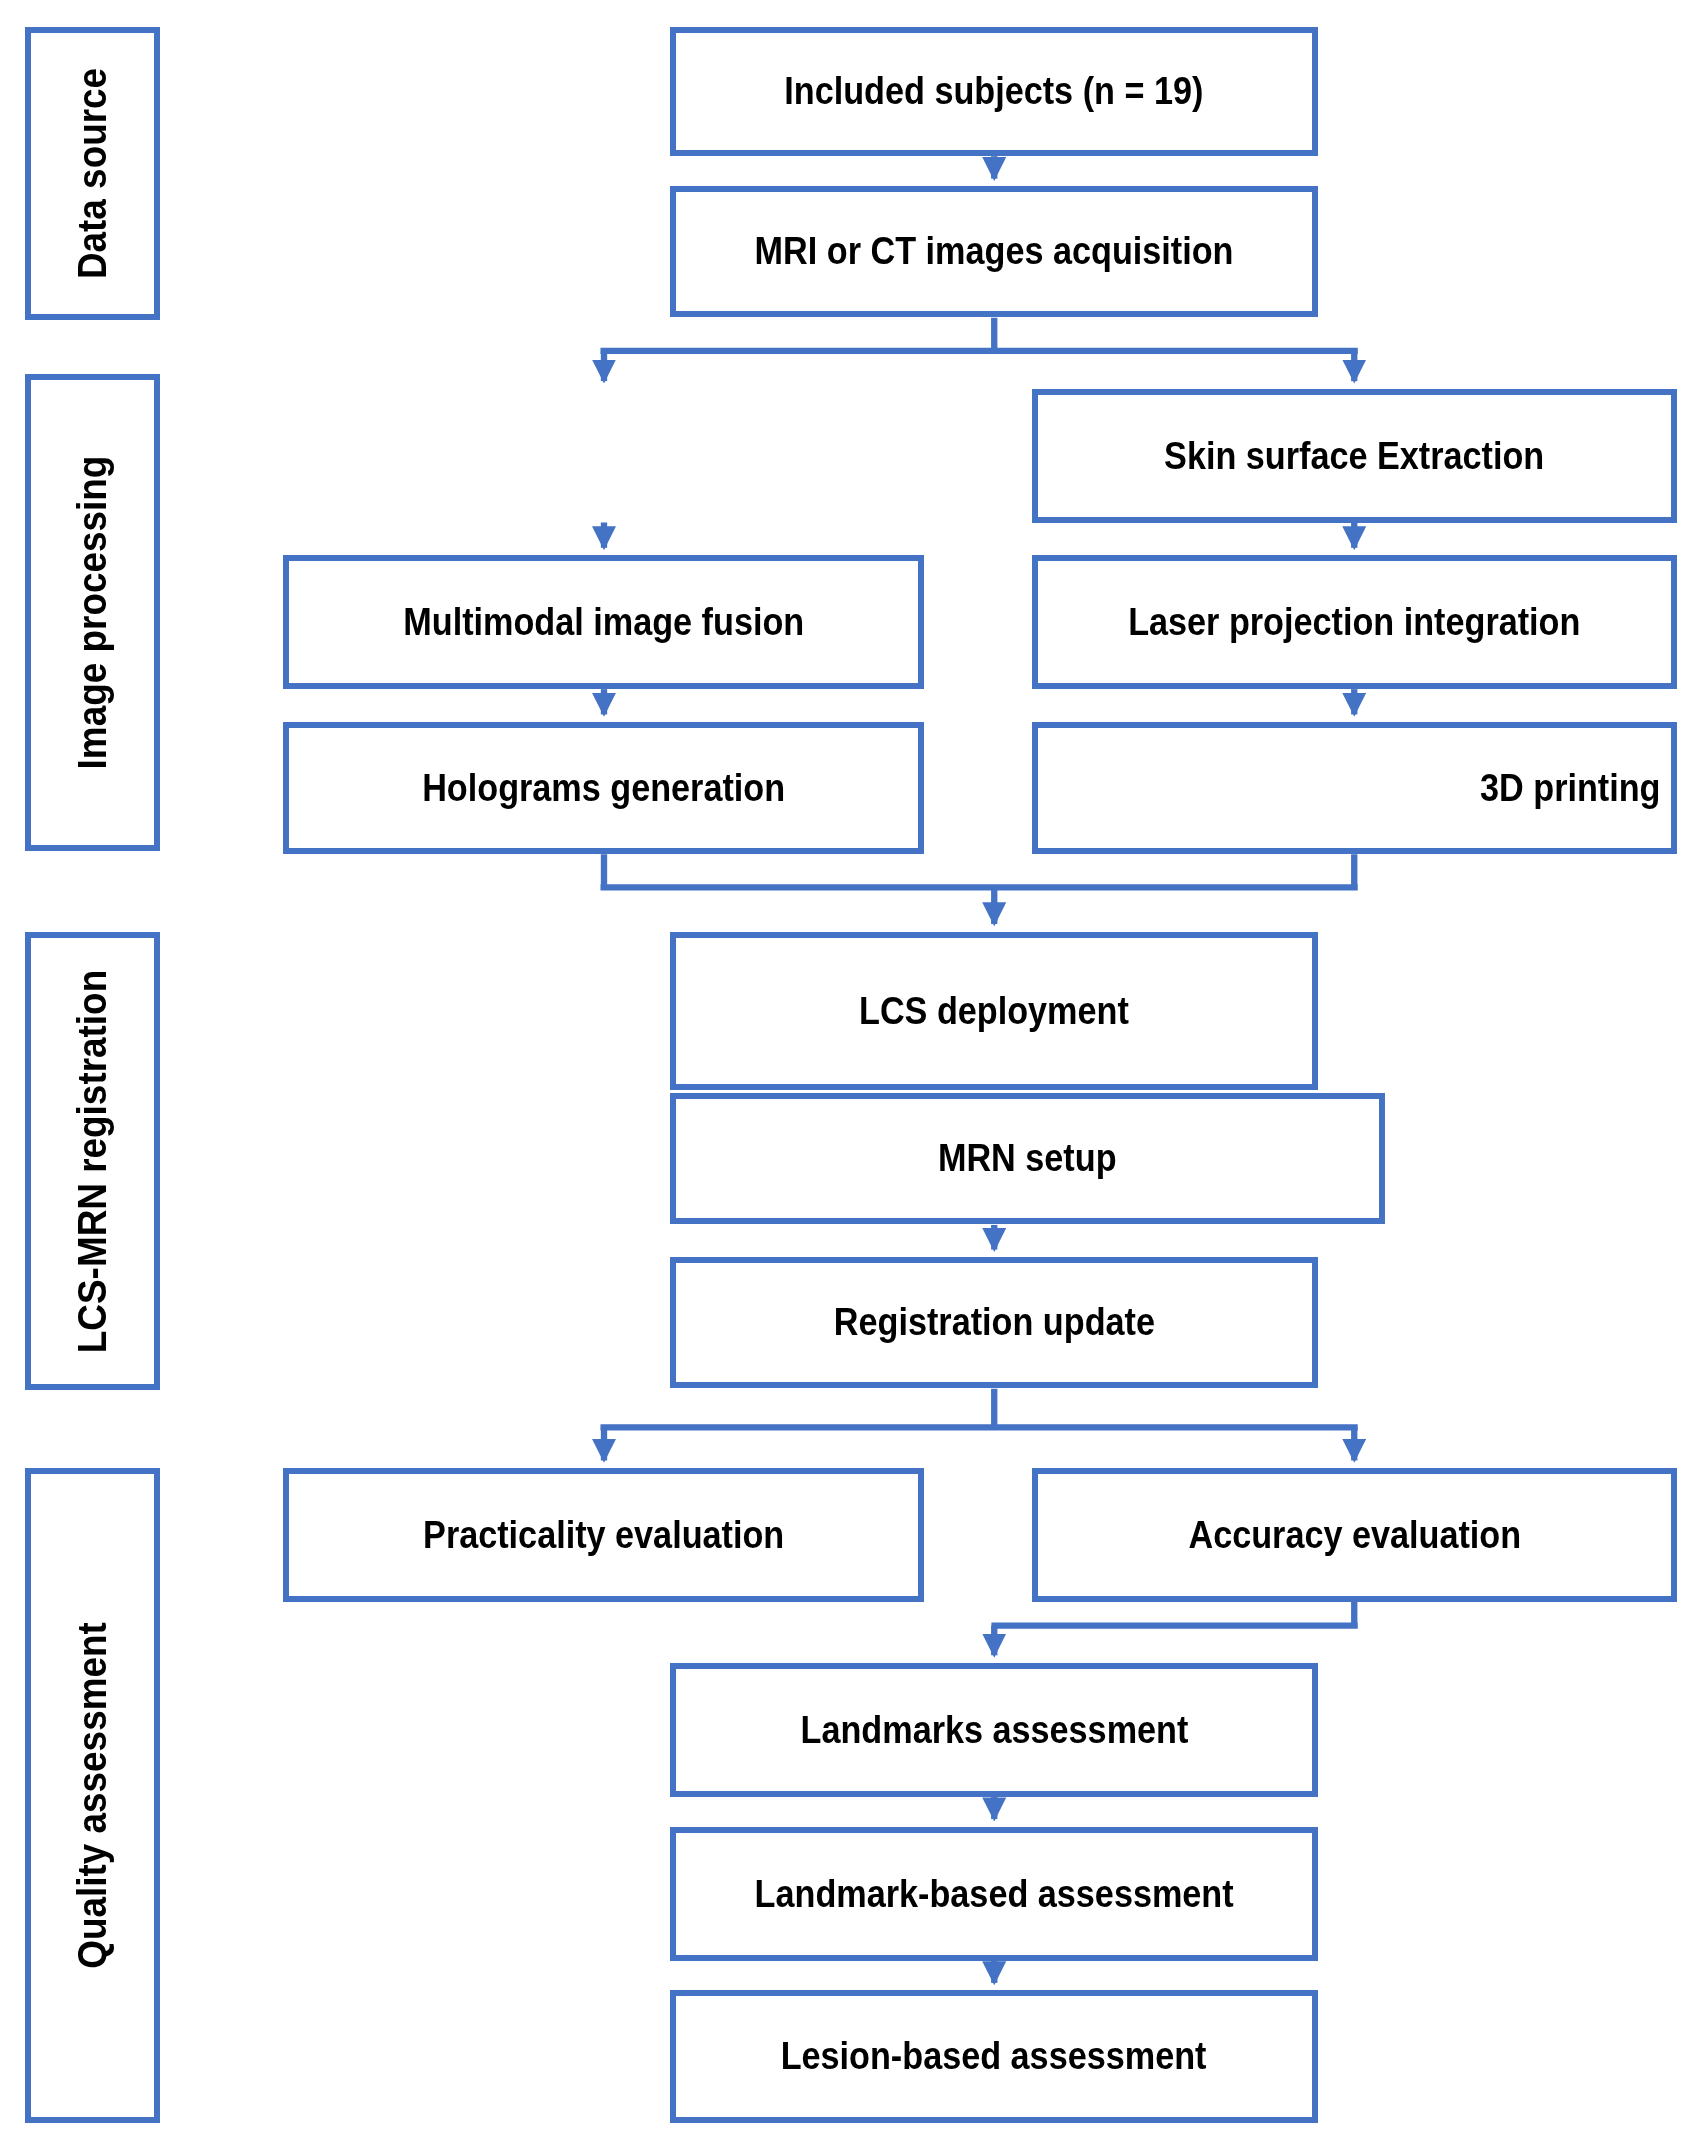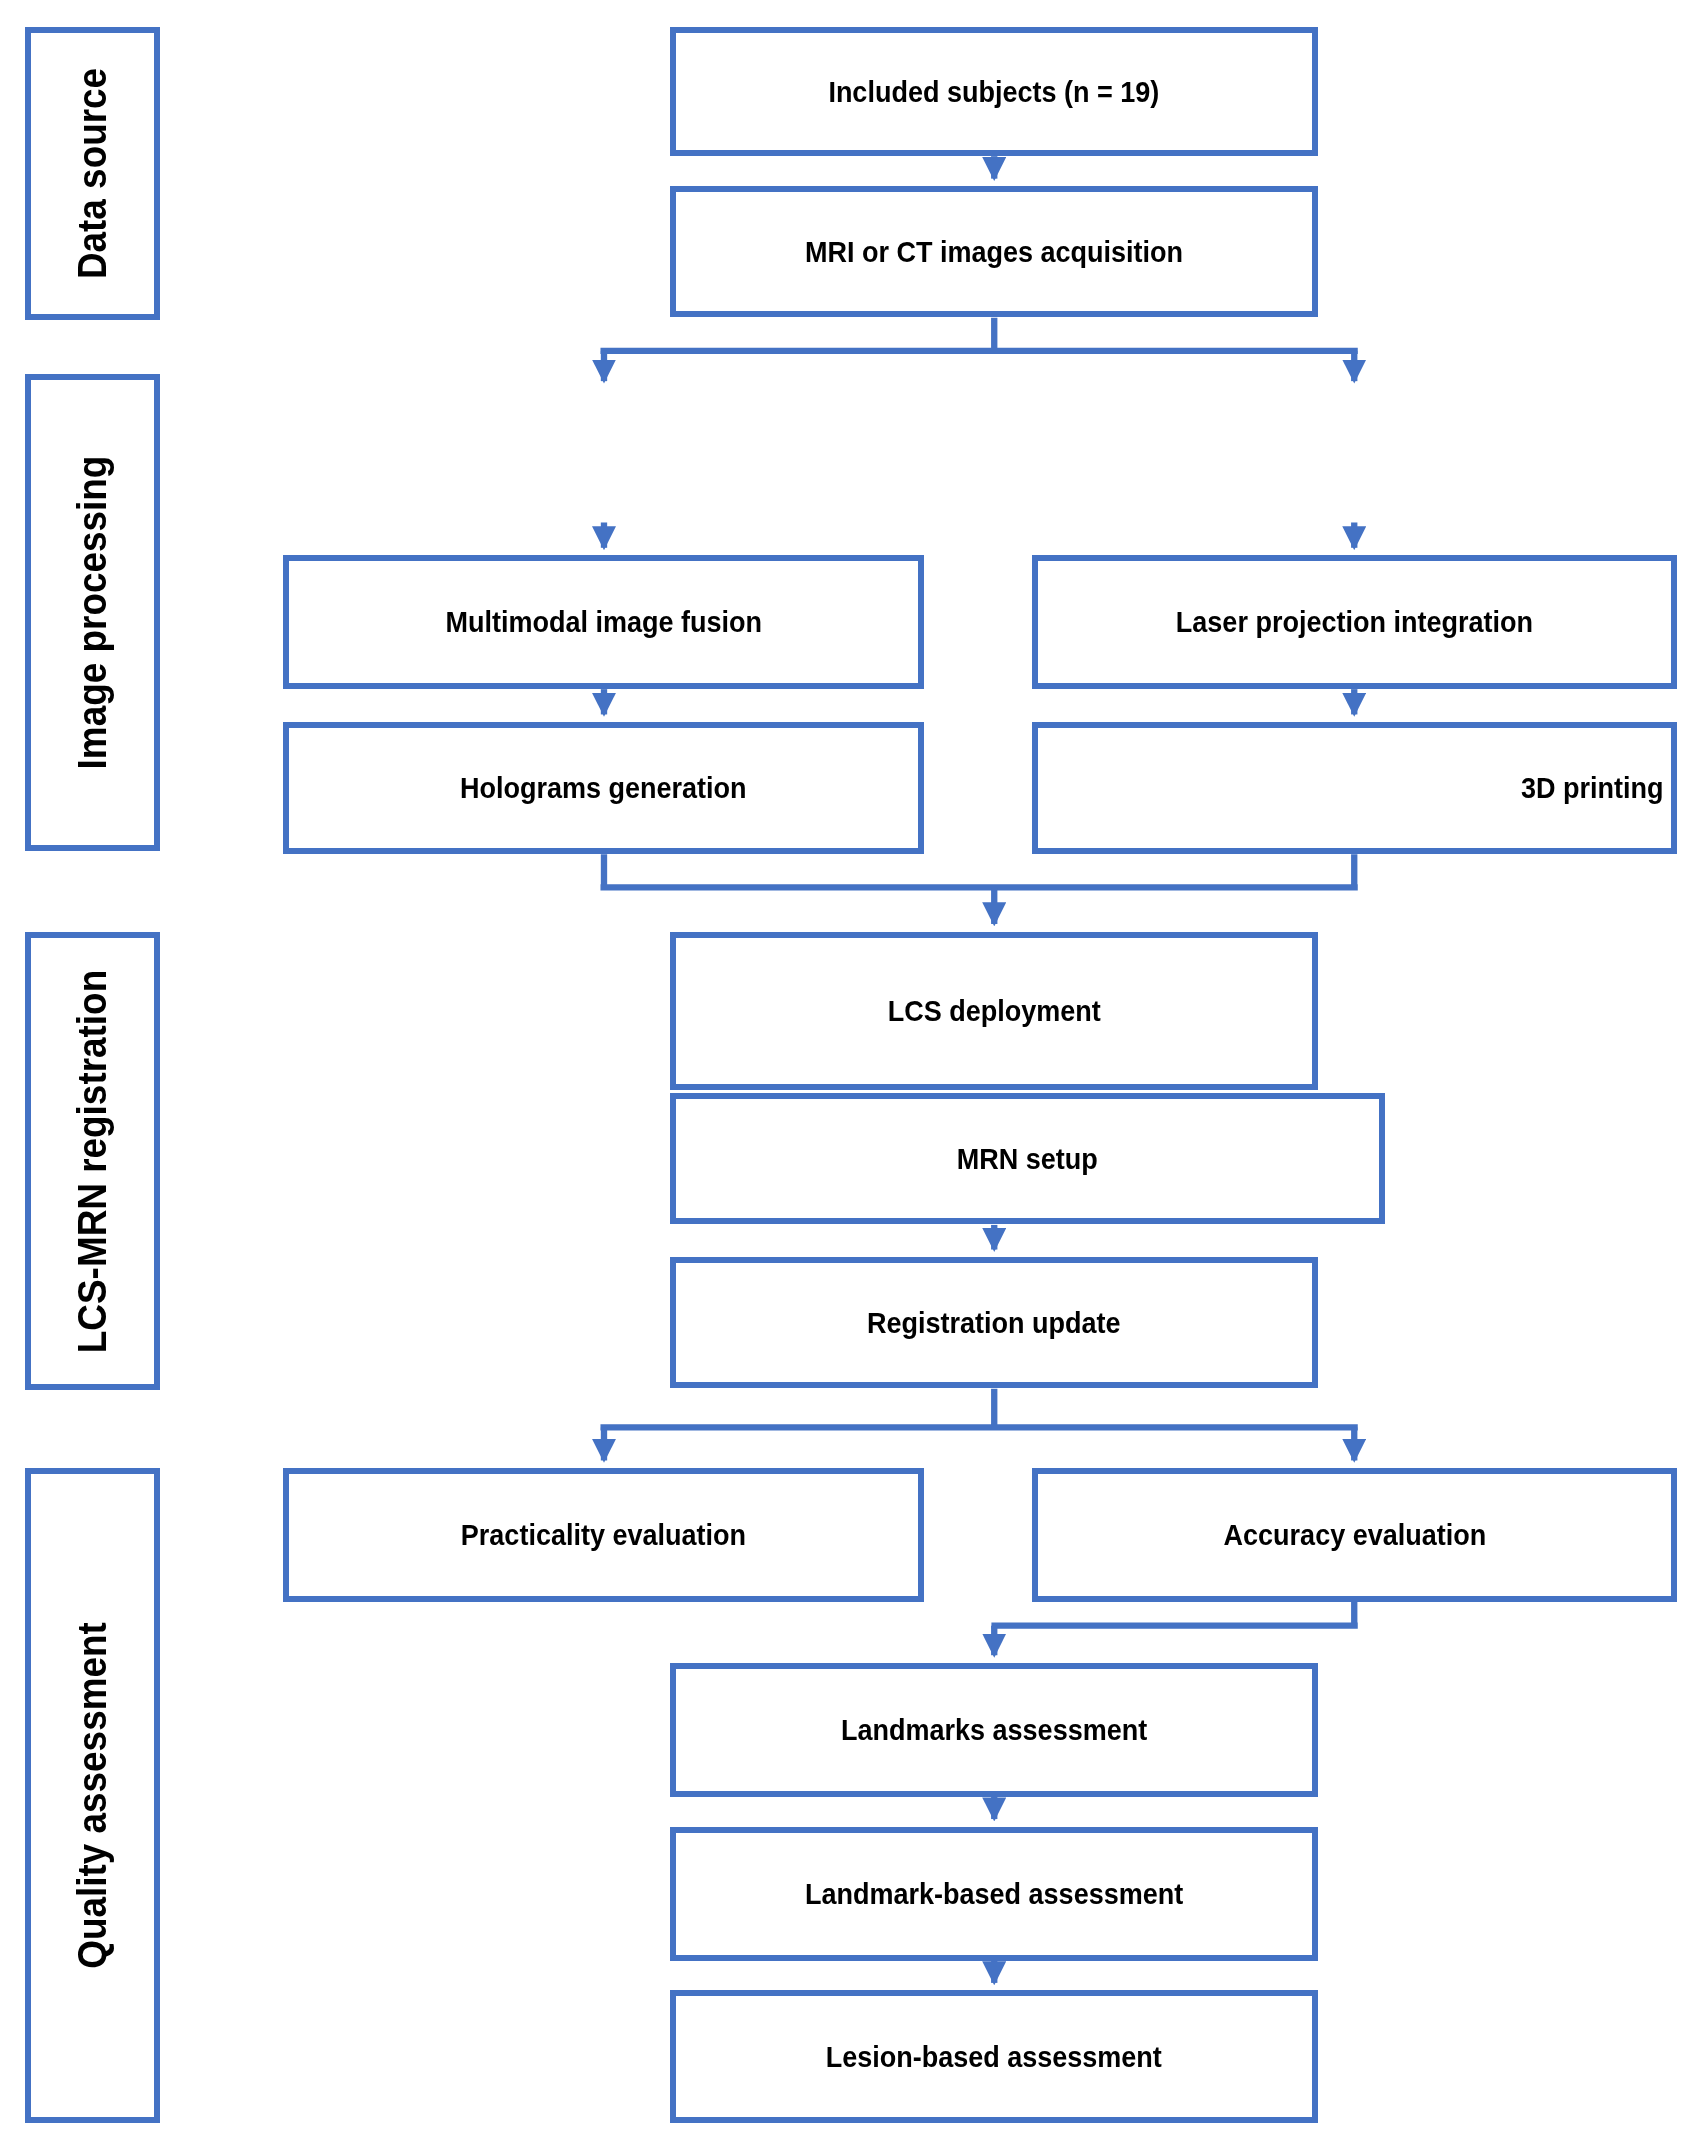--- a/index.html
+++ b/index.html
@@ -15,21 +15,21 @@
   #arrowhead path{fill:var(--accent,#4472C4);}
   .box{
     position:absolute;z-index:2;
     box-sizing:border-box;
     border:6.3px solid var(--accent,#4472C4);
     background:#fff;
     display:flex;align-items:center;justify-content:center;
     color:var(--text,#000);
     font-weight:700;
   }
-  .node{font-size:30px;}
+  .node{font-size:38px;}
   .node span{display:inline-block;transform:scaleX(0.9);white-space:nowrap;}
   .stage-label{font-size:41px;}
   .stage-label span{
     display:inline-block;white-space:nowrap;
     transform:rotate(-90deg) scaleX(0.9);
   }
 </style>
 </head>
 <body>
 
@@ -88,20 +88,23 @@
     <span>MRI or CT images acquisition</span>
   </div>
 
   <div class="box node" style="left:283px;top:555px;width:641px;height:134px;">
     <span>Multimodal image fusion</span>
   </div>
   <div class="box node" style="left:283px;top:722px;width:641px;height:132px;">
     <span>Holograms generation</span>
   </div>
 
+  <div class="box node" style="left:1032px;top:389px;width:645px;height:134px;">
+    <span>Skin surface Extraction</span>
+  </div>
   <div class="box node" style="left:1032px;top:555px;width:645px;height:134px;">
     <span>Laser projection integration</span>
   </div>
   <div class="box node" style="left:1032px;top:722px;width:645px;height:132px;justify-content:flex-end;">
     <span>3D printing</span>
   </div>
 
   <div class="box node" style="left:670px;top:932px;width:648px;height:158px;">
     <span>LCS deployment</span>
   </div>

